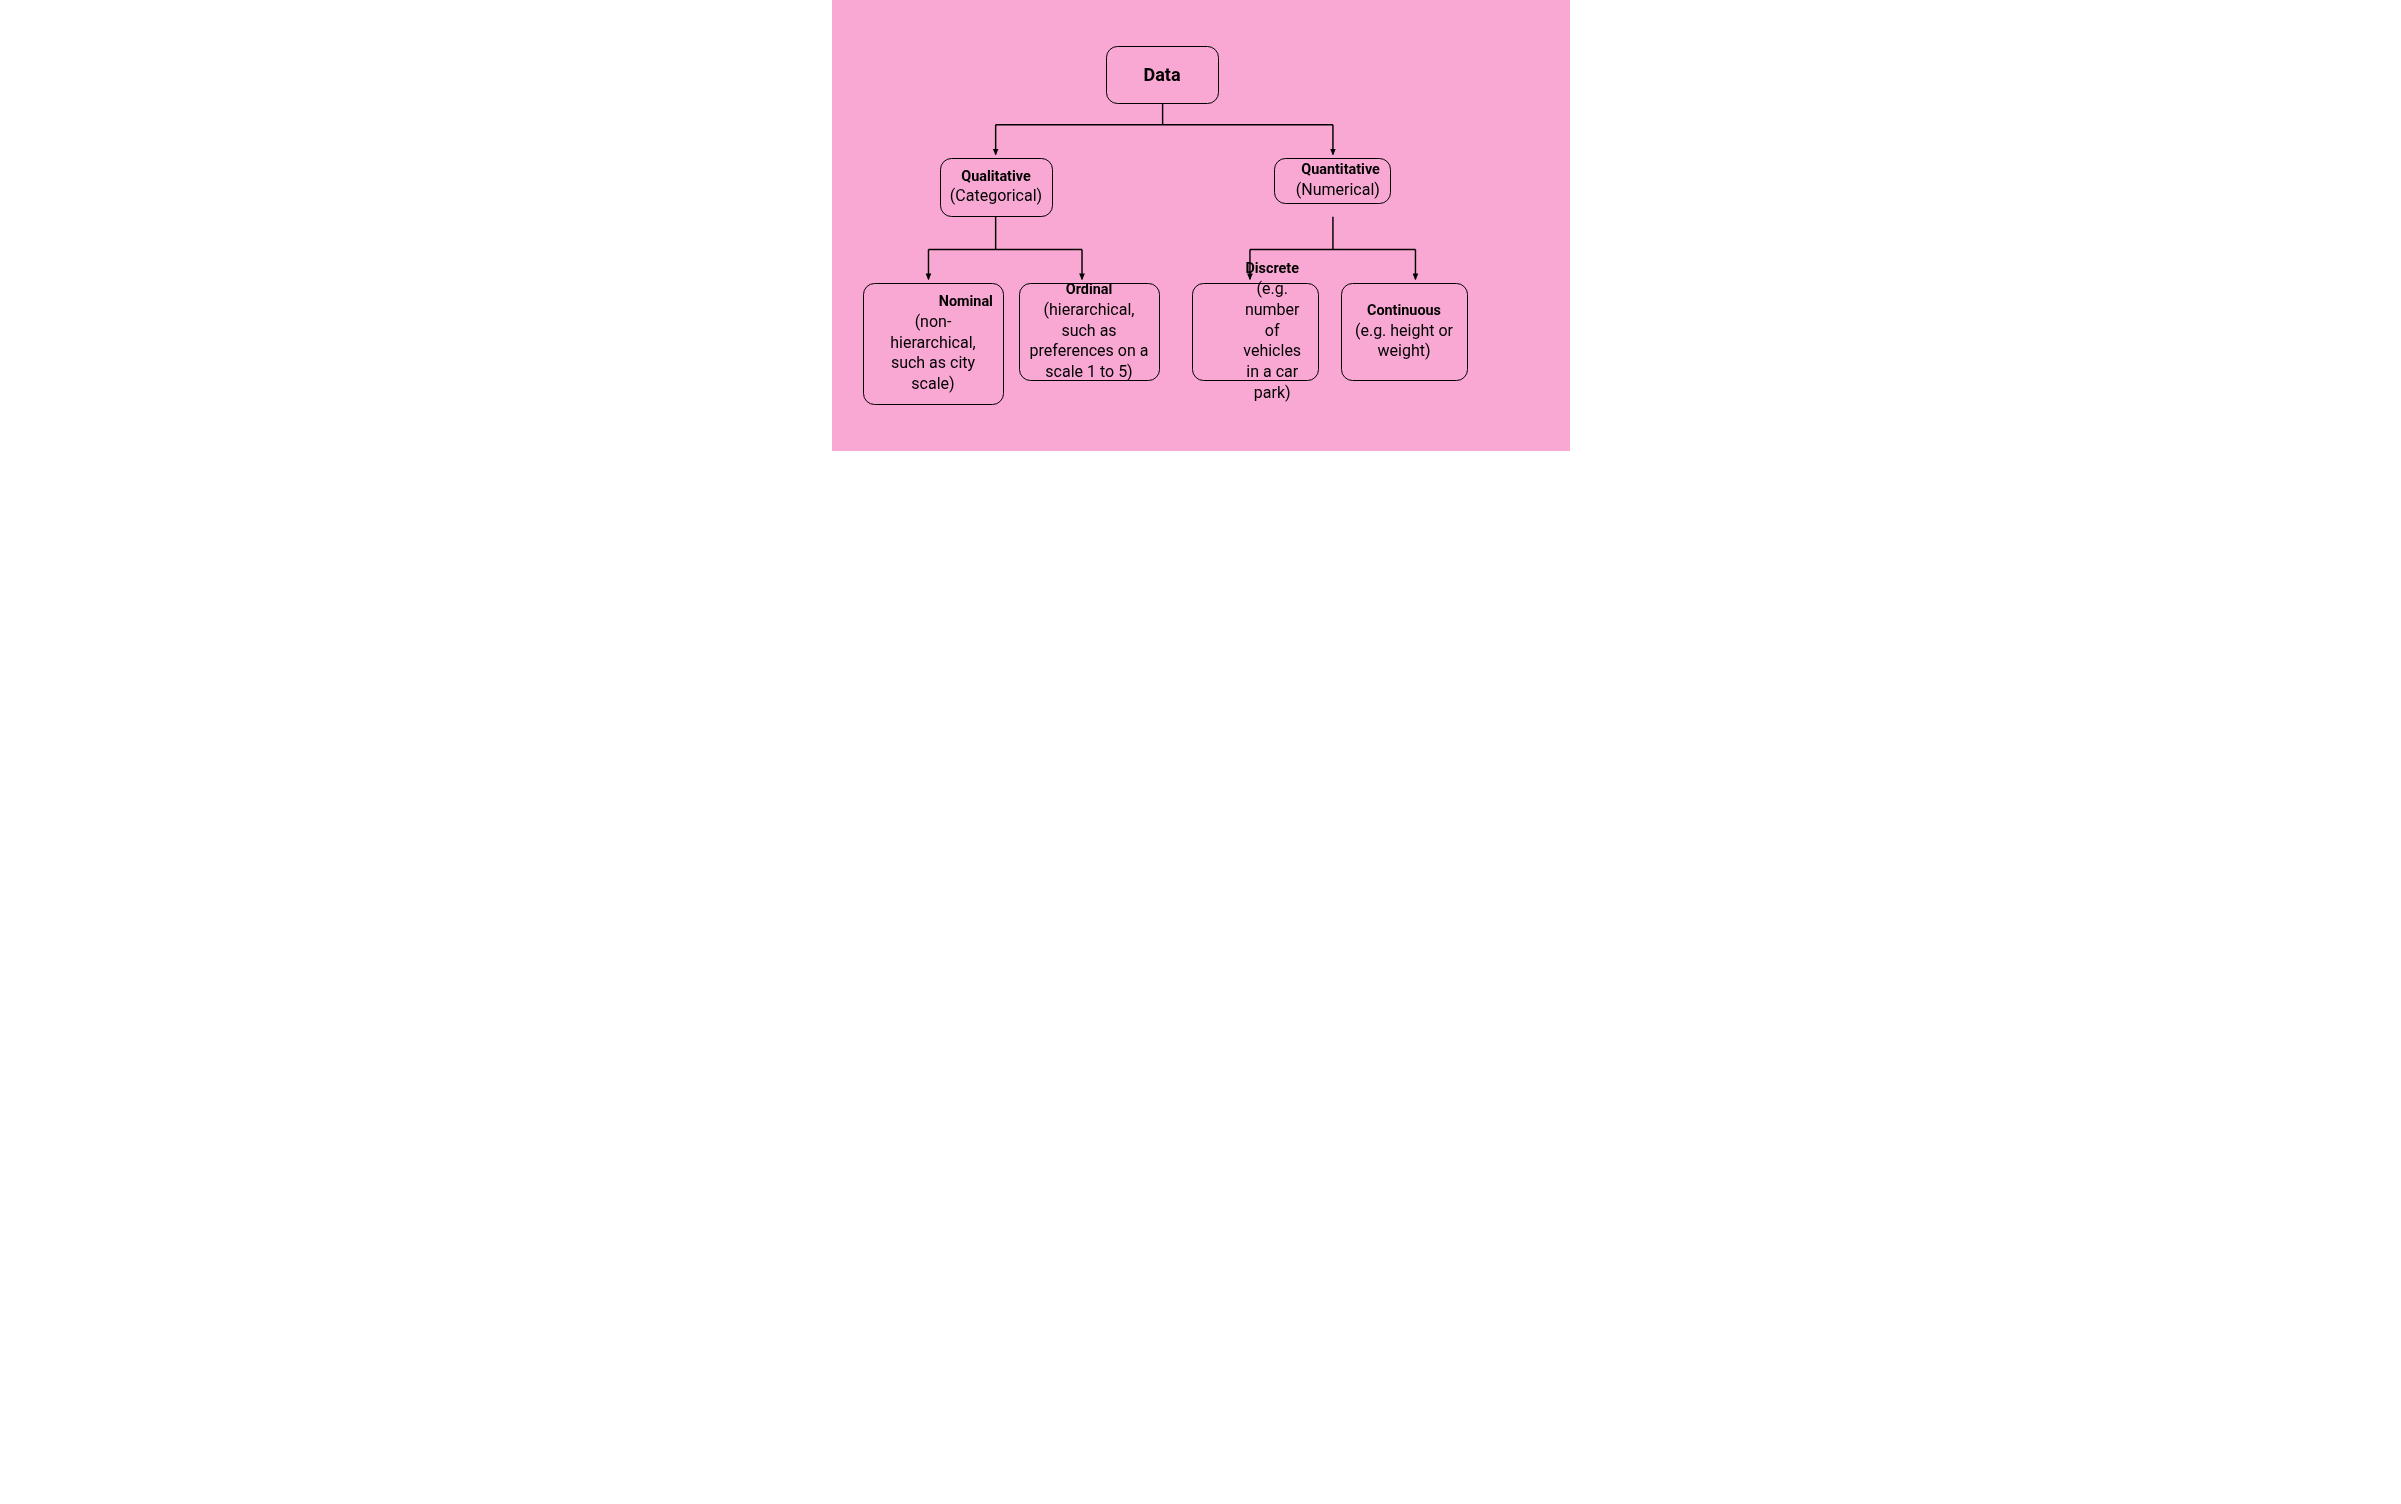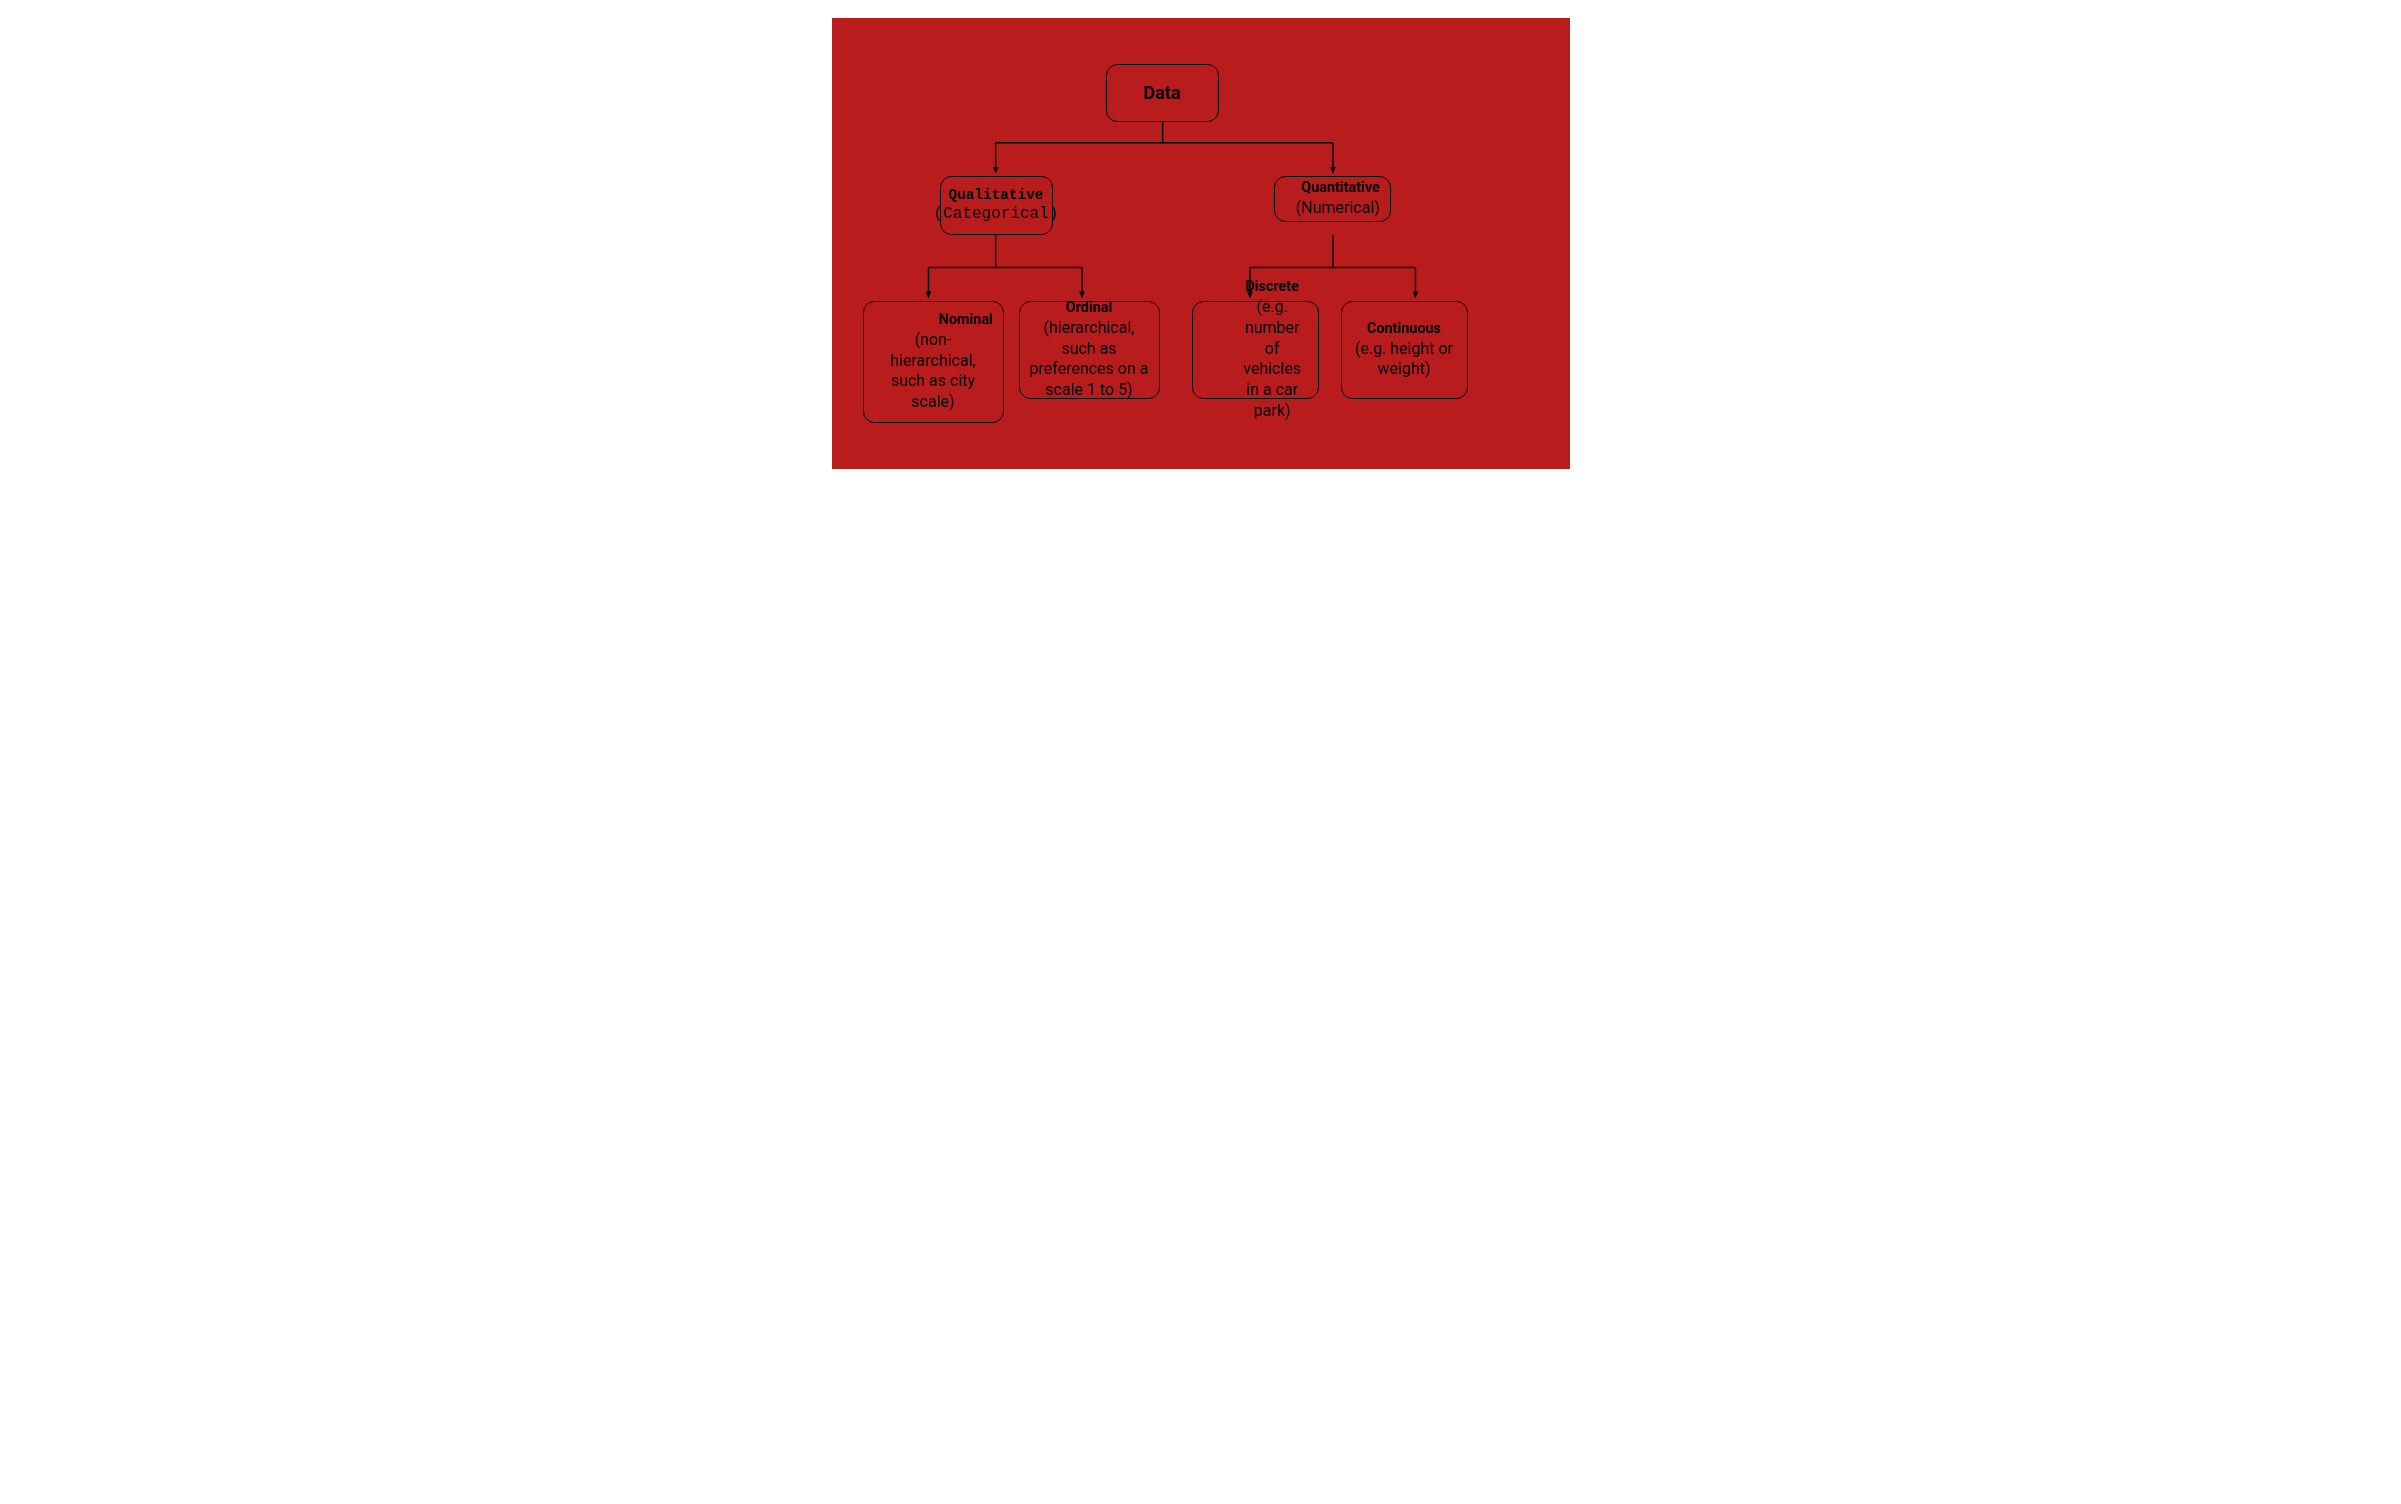--- a/index.html
+++ b/index.html
@@ -6,22 +6,22 @@
   html, body { width: 100%; height: 100%; }
   body {
     background: #ffffff;
     font-family: "Segoe UI", Roboto, "Helvetica Neue", Arial, sans-serif;
     font-weight: 400;
   }
   .canvas {
     position: relative;
     width: 738px;
     height: 451px;
-    margin: 18px auto;
-    background: #b91c1c;
+    margin: 0 auto;
+    background: #f9a8d4;
   }
   .node {
     position: absolute;
     border: 1.4px solid #000;
     border-radius: 11.5px;
     display: flex;
     flex-direction: column;
     align-items: center;
     justify-content: center;
     text-align: center;
@@ -75,21 +75,21 @@
       <path d="M 870 520 L 1215 520"></path>
       <path d="M 870 520 L 870 582" marker-end="url(#arrowhead)"></path>
       <path d="M 1215 520 L 1215 582" marker-end="url(#arrowhead)"></path>
     </g>
   </svg>
 
   <div class="node node-root" style="left:274px; top:46px; width:113px; height:58px;">
     <div class="title">Data</div>
   </div>
 
-  <div class="node" style="left:108px; top:158px; width:113px; height:59px;font-family:Liberation Mono, monospace;">
+  <div class="node" style="left:108px; top:158px; width:113px; height:59px;">
     <div class="title">Qualitative</div>
     <div class="subtitle">(Categorical)</div>
   </div>
 
   <div class="node" style="left:442px; top:158px; width:117px; height:46px;align-items:flex-end;">
     <div class="title">Quantitative</div>
     <div class="subtitle">(Numerical)</div>
   </div>
 
   <div class="node" style="left:31px; top:283px; width:141px; height:122px;align-items:flex-end;">

